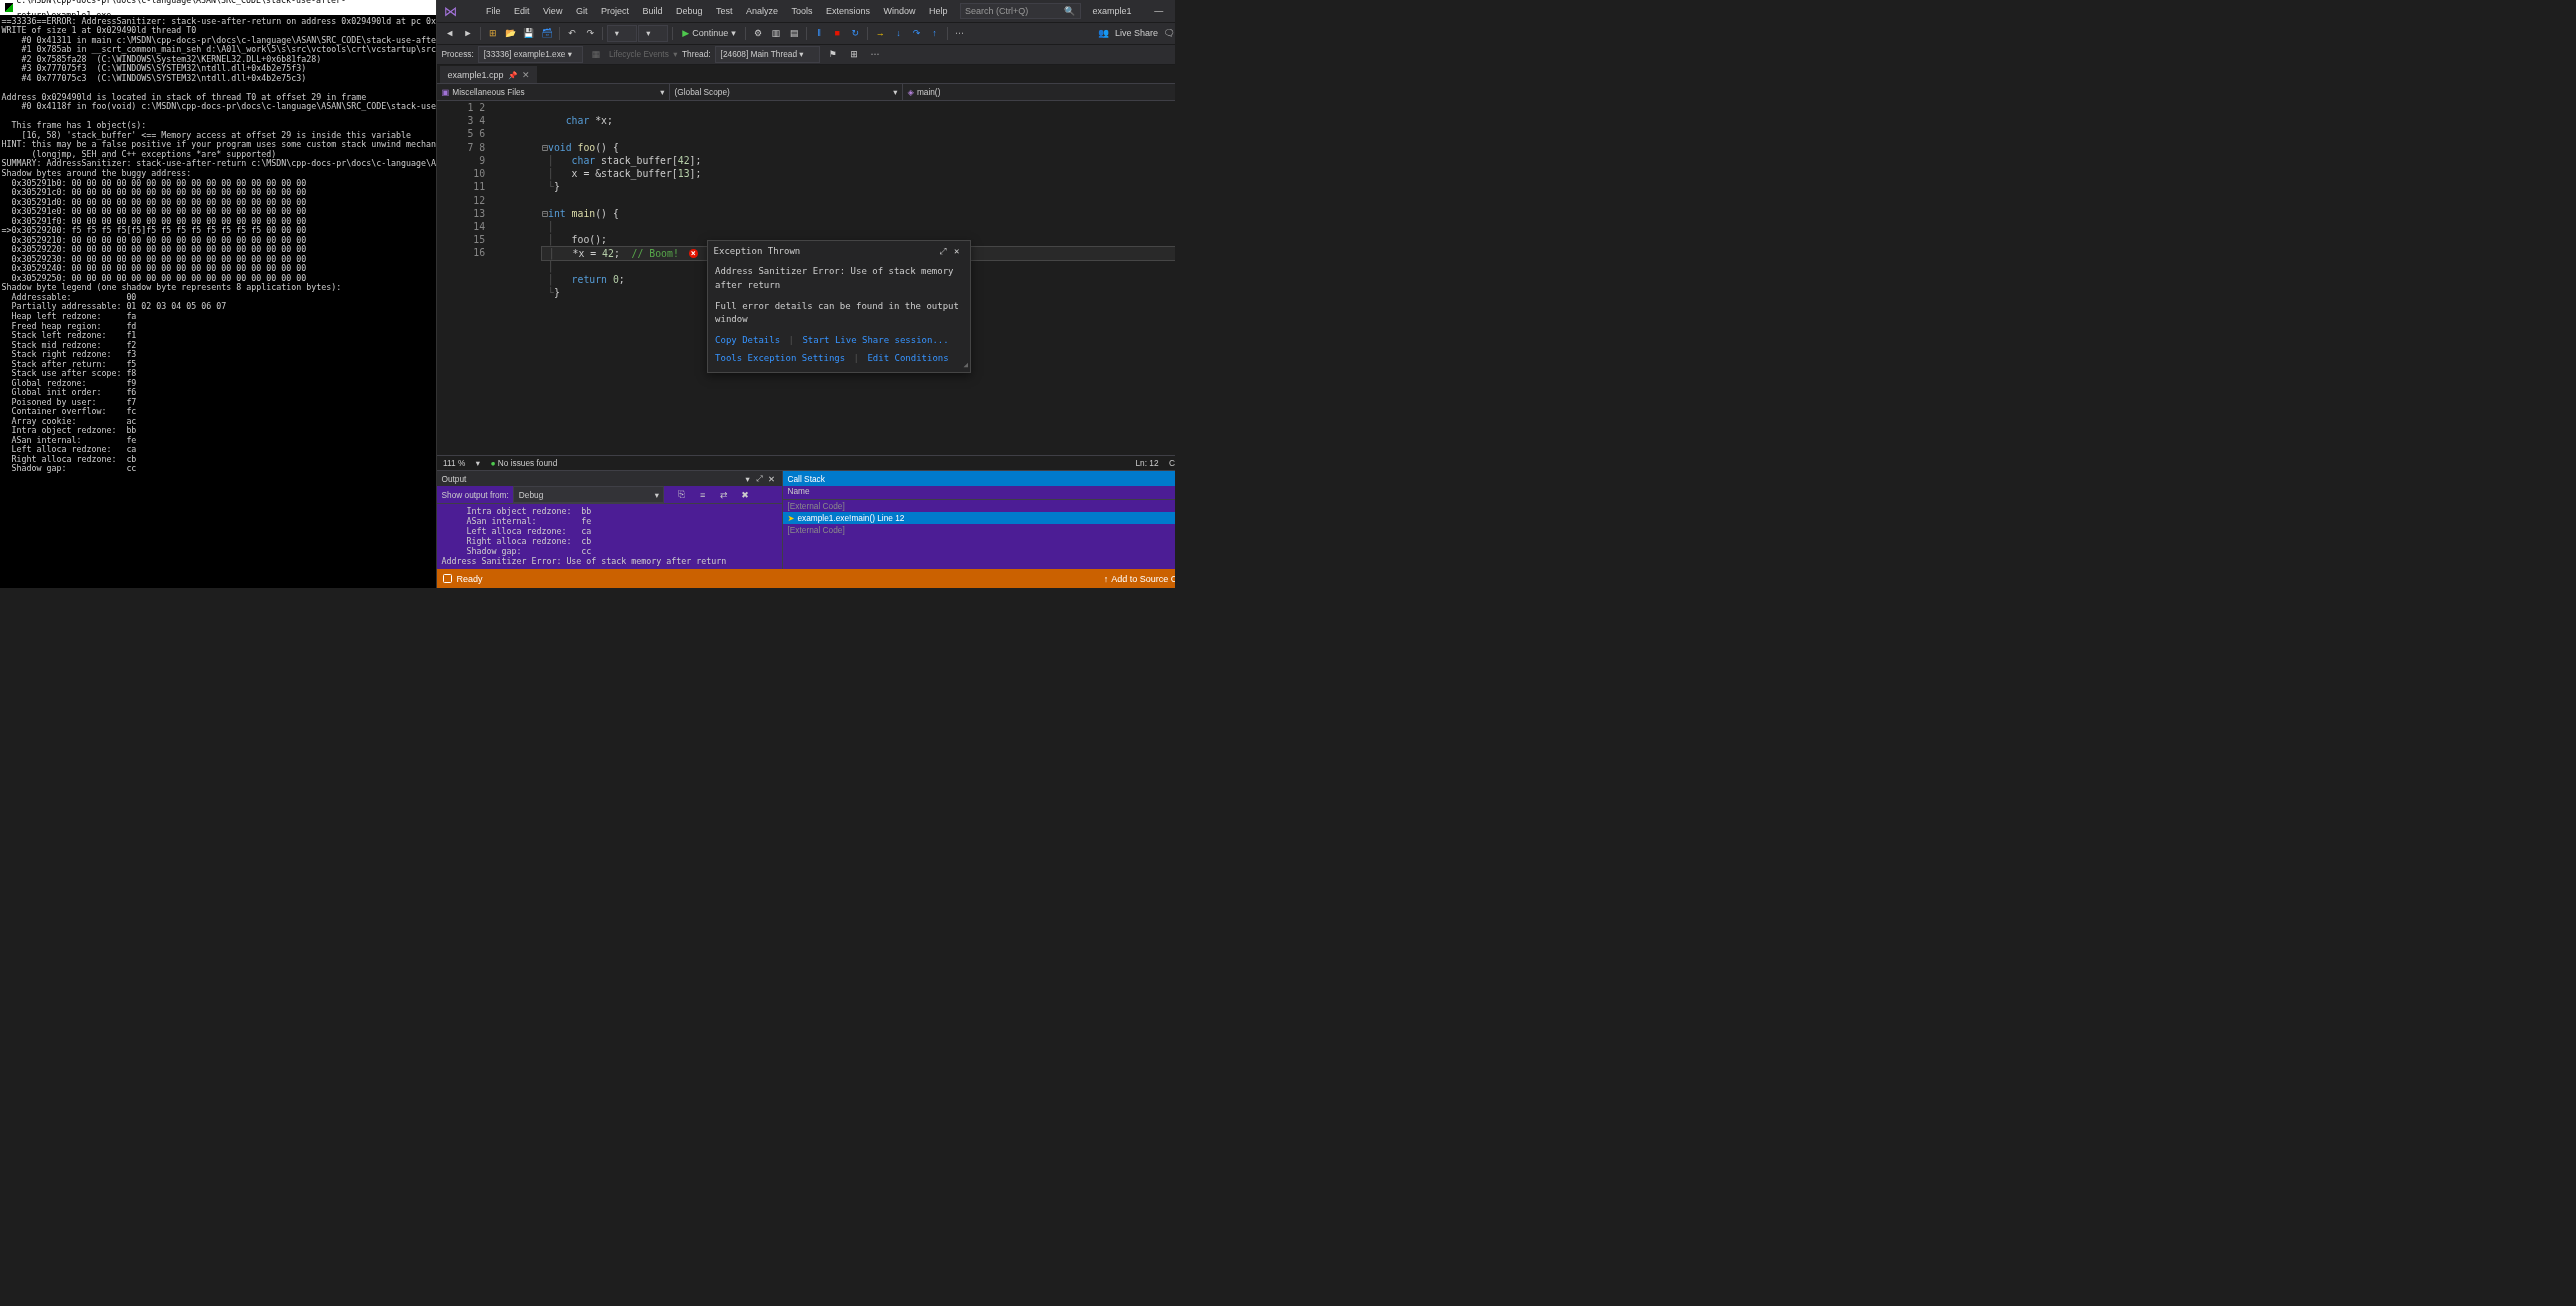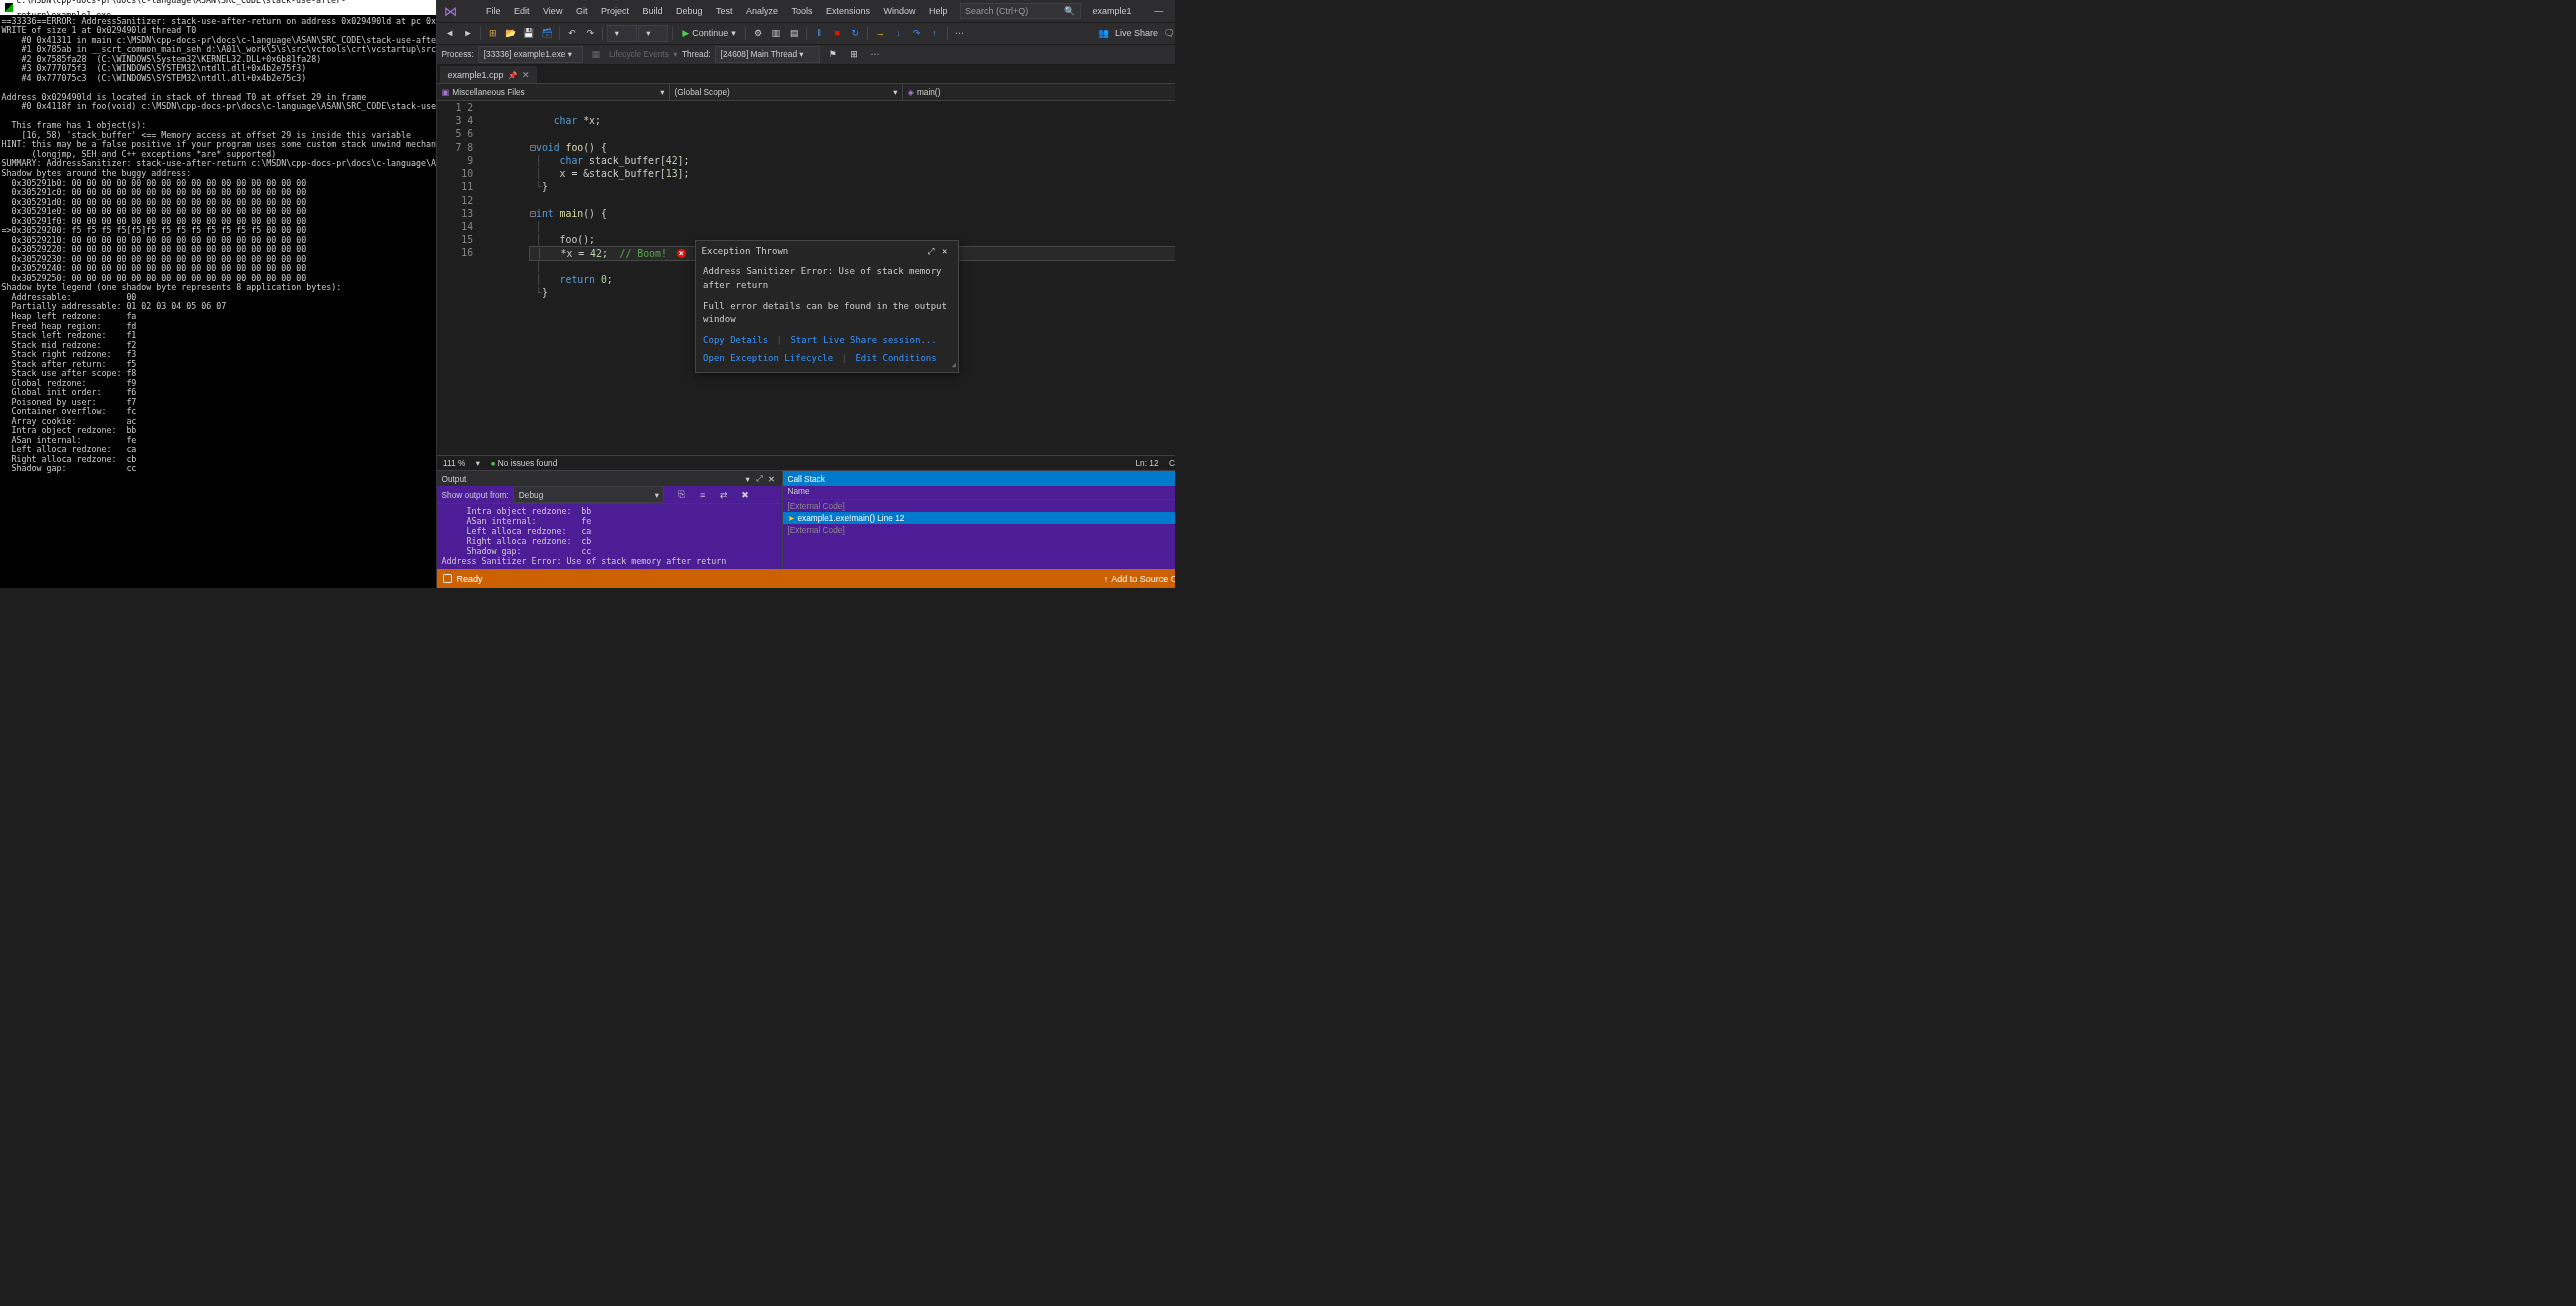--- a/index.html
+++ b/index.html
@@ -120,21 +120,21 @@
   .doc-tab{background:#2d2d30;}
   .doc-tab .close-x{color:#999;cursor:pointer;}
   .doc-tabs .spacer{flex:1;}
   .nav-bar {
     height:16.6px;background:#252526;display:flex;align-items:center;font-size:8.3px;border-bottom:0.8px solid #3f3f46;
   }
   .nav-cell{flex:1;padding:0 4.5px;color:#ccc;display:flex;align-items:center;gap:3px;border-right:0.8px solid #3f3f46;height:100%;}
   .nav-cell.small{flex:0 0 233px;}
   .editor-area{flex:1;display:flex;background:#1e1e1e;position:relative;min-height:0;}
   .margin-glyph{width:13.6px;background:#1e1e1e;}
-  .gutter{width:30px;background:#1e1e1e;color:#858585;text-align:right;padding-right:7.5px;font-family:Consolas,monospace;font-size:9.8px;line-height:1.35;}
+  .gutter{width:30px;background:#1e1e1e;color:#858585;text-align:right;padding-right:7.5px;font-family:Consolas,monospace;font-size:9.8px;line-height:1.35;margin-left:12px;}
   .code{flex:1;font-family:Consolas,monospace;font-size:9.8px;line-height:1.35;position:relative;margin-left:48px;}
   .code-line{white-space:pre;position:relative;padding-left:1.5px;}
   .current-line{background:#292929;border:0.8px solid #464646;margin:-0.8px 0;}
   .kw{color:#569cd6;}
   .num{color:#b5cea8;}
   .comment{color:#57a64a;}
   .func{color:#dcdcaa;}
   .err-icon{display:inline-block;width:9px;height:9px;background:#e51400;border-radius:50%;position:relative;vertical-align:middle;margin-left:4.5px;}
   .err-icon::after{content:"×";color:#fff;position:absolute;left:1.5px;top:-1.5px;font-size:8.3px;font-weight:bold;}
   .exception-popup{
@@ -402,21 +402,21 @@
           </div>
           <div class="ep-body">
             <div>Address Sanitizer Error: Use of stack memory after return</div>
             <div style="margin-top:7.5px">Full error details can be found in the output window</div>
             <div style="margin-top:7.5px">
               <span class="ep-link">Copy Details</span>
               <span class="ep-sep">|</span>
               <span class="ep-link">Start Live Share session...</span>
             </div>
             <div style="margin-top:4.5px">
-              <span class="ep-link">Open Exception Lifecycle</span>
+              <span class="ep-link">Tools Exception Settings</span>
               <span class="ep-sep">|</span>
               <span class="ep-link">Edit Conditions</span>
             </div>
           </div>
           <div class="ep-resize">◢</div>
         </div>
       </div>
     </div>
 
     <div class="editor-status">

